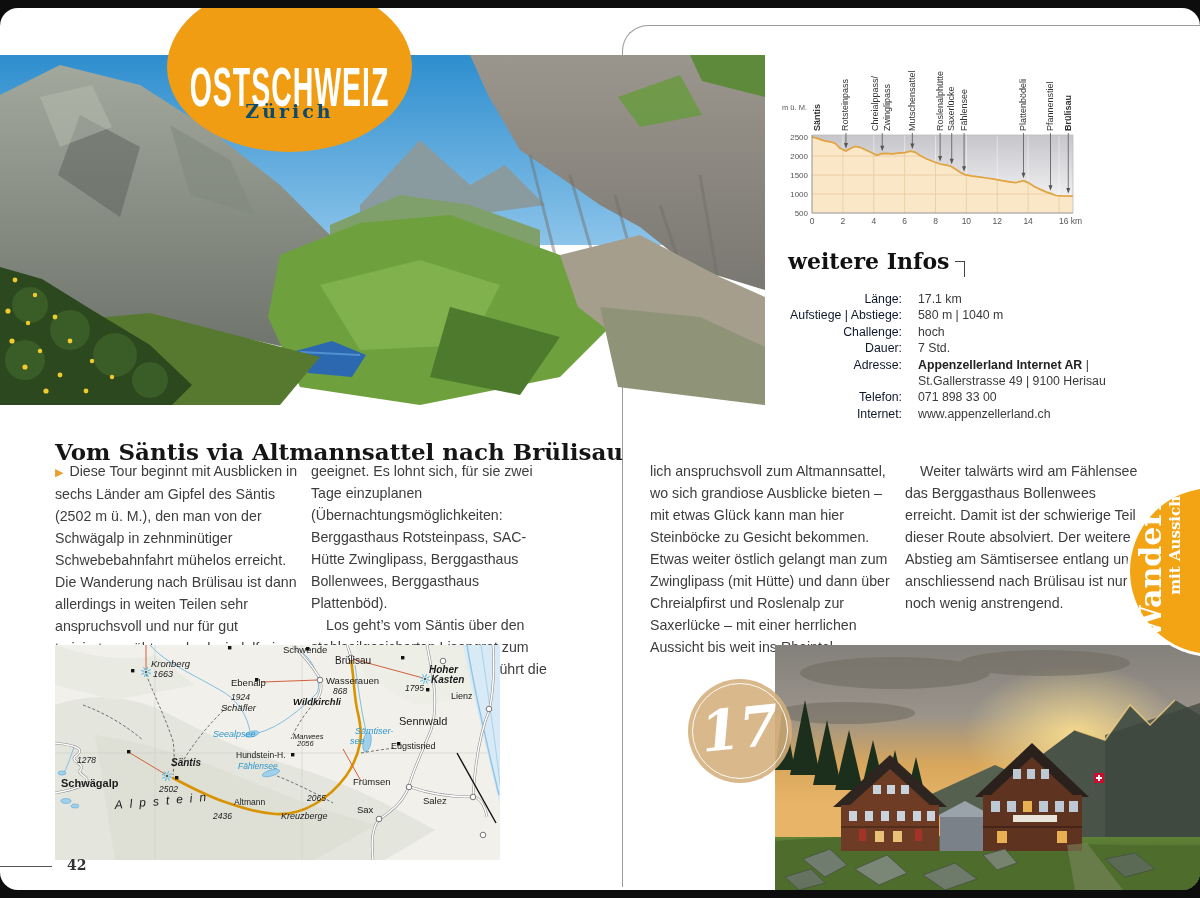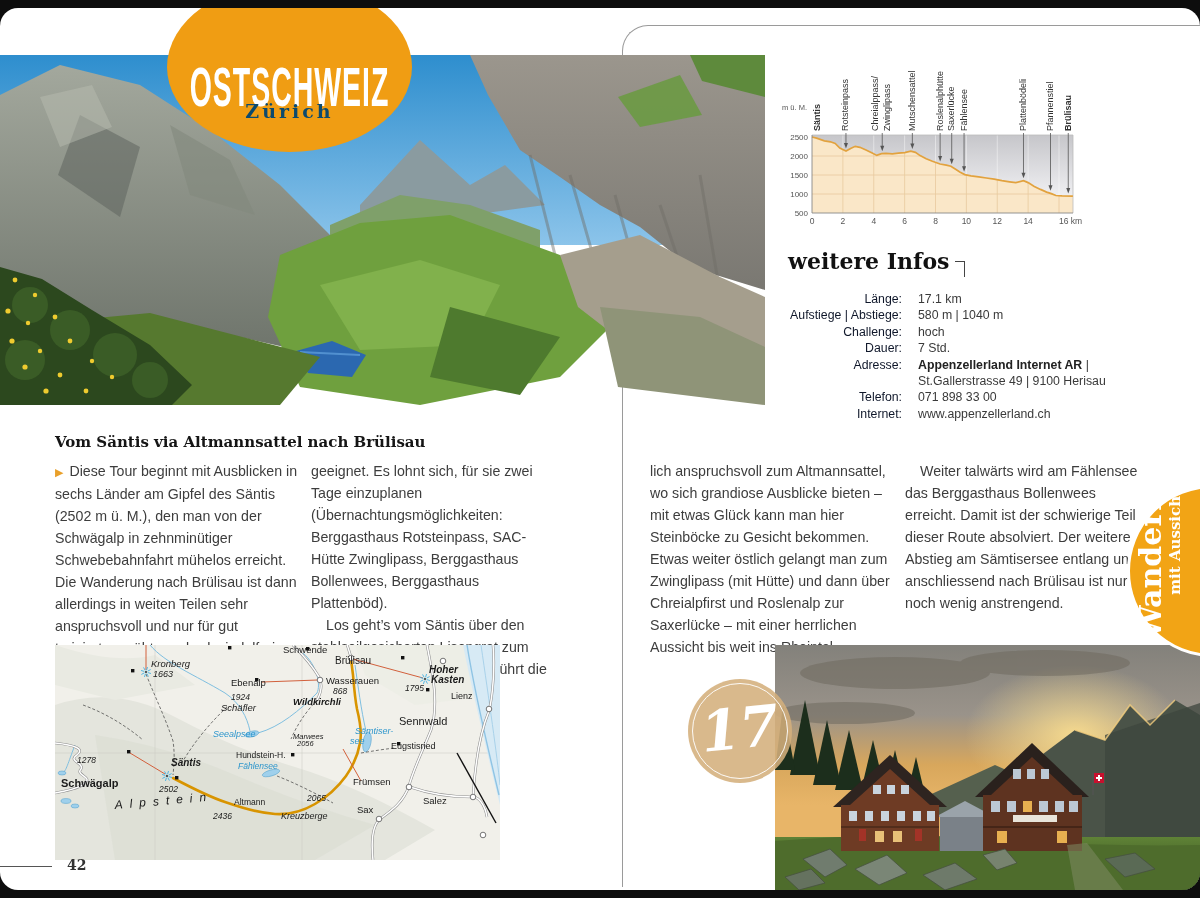--- a/index.html
+++ b/index.html
@@ -28,21 +28,21 @@
   .infos-title{font-family:"DejaVu Serif",serif;font-weight:700;font-size:22px;color:#111;}
   .infos-elbow{display:inline-block;width:9px;height:15px;border-top:1px solid #444;
         border-right:1px solid #444;margin-left:5px;vertical-align:-8px;}
   .infos-table{margin-top:14px;font-size:12.3px;line-height:16.4px;color:#3f3f3f;}
   .info-row{display:flex;}
   .info-label{width:114px;text-align:right;flex:none;color:#0f172a;}
   .info-value{margin-left:16px;color:#3a3a3a;}
   .info-value b{color:#222;}
   
   .headline{position:absolute;left:55px;top:415px;font-family:"DejaVu Serif",serif;
-        font-weight:700;font-size:15px;color:#151515;}
+        font-weight:700;font-size:23px;color:#151515;}
   .col{position:absolute;top:452px;width:246px;font-size:14.2px;line-height:22px;color:#3d3d3d;}
   .col p{margin:0;}
   .col p.indent{text-indent:15px;}
   .c1{left:55px;} .c2{left:311px;} .c3{left:650px;} .c4{left:905px;width:242px;}
   .marker{color:#E9A02A;font-size:11px;margin-right:6px;}
   
   .map{position:absolute;left:55px;top:637px;width:445px;height:215px;}
   .map text{font-family:"Liberation Sans",sans-serif;fill:#1a1a1a;}
   .map .i{font-style:italic;} .map .bi{font-style:italic;font-weight:700;}
   .map .tb{font-weight:700;} .map .blue{font-style:italic;fill:#2E96CC;}

